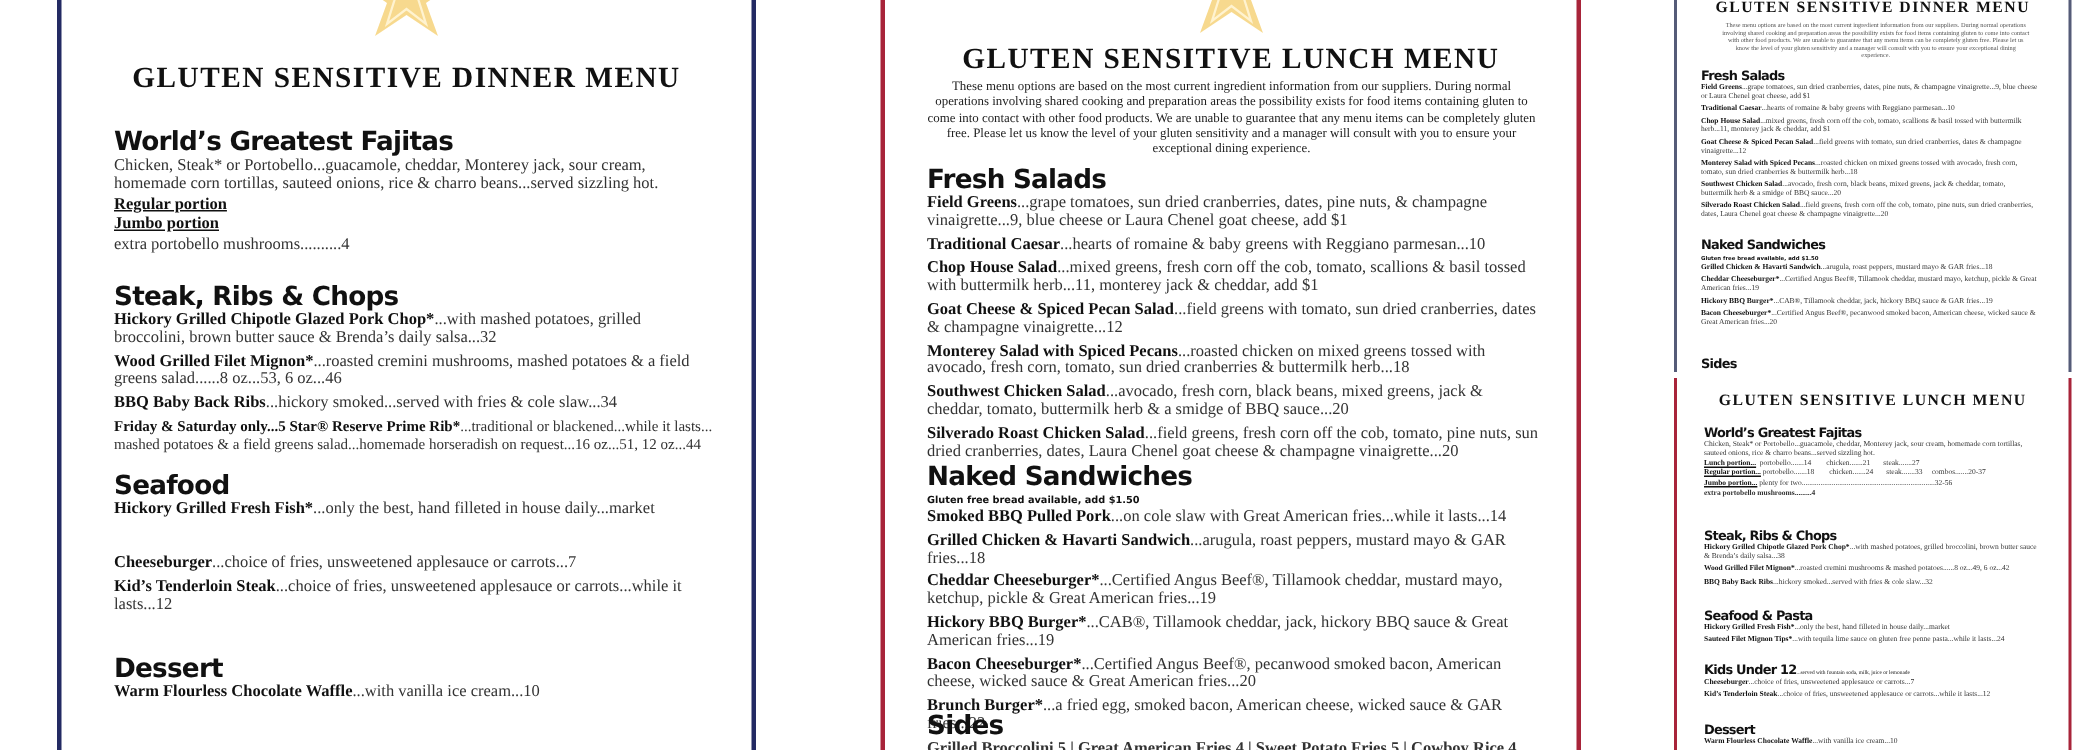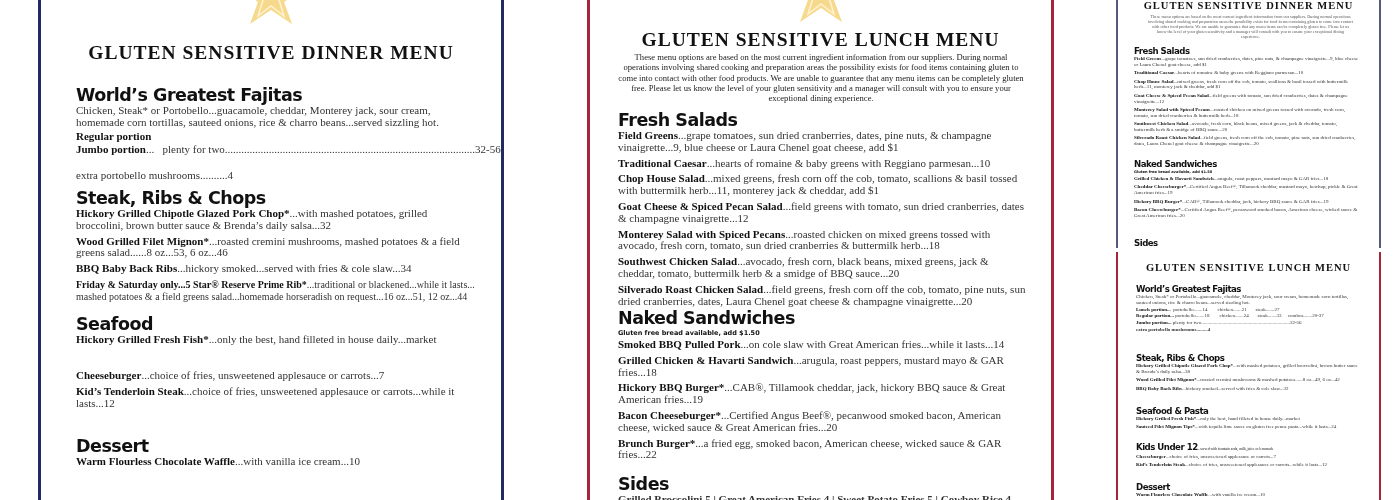--- a/index.html
+++ b/index.html
@@ -30,42 +30,41 @@
   .big .menu-title { font-size: 19.5px; }
 
   
   .small .sec-h { font-size: 8.6px; line-height: 10px; }
   .small .item { font-size: 5px; line-height: 5.8px; margin-bottom: 2.6px; }
   .small .menu-title { font-size: 10.5px; }
   .small .disclaimer { font-size: 4.2px; line-height: 5px; color: #555; }
   .small .note { font-size: 3.6px; }
 
   .portion-row { display: flex; white-space: nowrap; }
-  .portion-row .label { font-weight: bold; color: #111; }
+  .portion-row .label { font-weight: bold; color: #111; text-decoration: underline; }
   .extra { text-align: left; }
 </style>
 </head>
 <body>
 
 <div class="page page-left big">
   <svg class="star" style="top:-30px;" width="78" height="60" viewBox="0 0 78 60">
     <polygon points="39,0 47,22 72,22 52,36 60,58 39,44 18,58 26,36 6,22 31,22" fill="#f6d27a" opacity="0.85"></polygon>
     <polygon points="39,10 44,25 60,25 47,34 52,50 39,40 26,50 31,34 18,25 34,25" fill="none" stroke="#fff3d0" stroke-width="1.5"></polygon>
   </svg>
   <div class="menu-title" style="position:absolute; top:46px; left:0; width:100%;">GLUTEN SENSITIVE DINNER MENU</div>
 
   <div class="section" style="left:35px; top:89px; width:400px;">
     <div class="sec-h">World’s Greatest Fajitas</div>
     <div class="item" style="margin-bottom:2px;">Chicken, Steak* or Portobello...guacamole, cheddar, Monterey jack, sour cream, homemade corn tortillas, sauteed onions, rice &amp; charro beans...served sizzling hot.</div>
     <div class="item portion-row" style="margin-bottom:2px;">
       <span class="label">Regular portion</span>
     </div>
-    <div class="item portion-row" style="margin-bottom:14px;">
+    <div class="item portion-row" style="margin-bottom:2px;flex-direction:column;">
       <span class="label">Jumbo portion</span>
-      <span style="white-space:pre;">...   plenty for two...........................................................................................32-56</span>
     </div>
     <div class="item extra" style="padding-right:40px;">extra portobello mushrooms..........4</div>
   </div>
 
   <div class="section" style="left:35px; top:192px; width:400px;">
     <div class="sec-h">Steak, Ribs &amp; Chops</div>
     <div class="item"><b>Hickory Grilled Chipotle Glazed Pork Chop*</b><span>...with mashed potatoes, grilled broccolini, brown butter sauce &amp; Brenda’s daily salsa...32</span></div>
     <div class="item"><b>Wood Grilled Filet Mignon*</b><span>...roasted cremini mushrooms, mashed potatoes &amp; a field greens salad......8 oz...53,  6 oz...46</span></div>
     <div class="item"><b>BBQ Baby Back Ribs</b><span>...hickory smoked...served with fries &amp; cole slaw...34</span></div>
     <div class="item" style="font-size:10px;"><b>Friday &amp; Saturday only...5 Star® Reserve Prime Rib*</b><span>...traditional or blackened...while it lasts... mashed potatoes &amp; a field greens salad...homemade horseradish on request...16 oz...51, 12 oz...44</span></div>
@@ -104,20 +103,21 @@
     <div class="item"><b>Monterey Salad with Spiced Pecans</b><span>...roasted chicken on mixed greens tossed with avocado, fresh corn, tomato, sun dried cranberries &amp; buttermilk herb...18</span></div>
     <div class="item"><b>Southwest Chicken Salad</b><span>...avocado, fresh corn, black beans, mixed greens, jack &amp; cheddar, tomato, buttermilk herb &amp; a smidge of BBQ sauce...20</span></div>
     <div class="item"><b>Silverado Roast Chicken Salad</b><span>...field greens, fresh corn off the cob, tomato, pine nuts, sun dried cranberries, dates, Laura Chenel goat cheese &amp; champagne vinaigrette...20</span></div>
   </div>
 
   <div class="section" style="left:28px; top:312px; width:410px;">
     <div class="sec-h">Naked Sandwiches</div>
     <div class="note">Gluten free bread available, add $1.50</div>
     <div class="item"><b>Smoked BBQ Pulled Pork</b><span>...on cole slaw with Great American fries...while it lasts...14</span></div>
     <div class="item"><b>Grilled Chicken &amp; Havarti Sandwich</b><span>...arugula, roast peppers, mustard mayo &amp; GAR fries...18</span></div>
+    <div class="item"><b>Cheddar Cheeseburger*</b><span>...Certified Angus Beef®, Tillamook cheddar, mustard mayo, ketchup, pickle &amp; Great American fries...19</span></div>
     <div class="item"><b>Hickory BBQ Burger*</b><span>...CAB®, Tillamook cheddar, jack, hickory BBQ sauce &amp; Great American fries...19</span></div>
     <div class="item"><b>Bacon Cheeseburger*</b><span>...Certified Angus Beef®, pecanwood smoked bacon, American cheese, wicked sauce &amp; Great American fries...20</span></div>
     <div class="item"><b>Brunch Burger*</b><span>...a fried egg, smoked bacon, American cheese, wicked sauce &amp; GAR fries...22</span></div>
   </div>
 
   <div class="section" style="left:28px; top:478px; width:410px;">
     <div class="sec-h">Sides</div>
     <div class="item" style="font-weight:bold; white-space:nowrap;">Grilled Broccolini 5  |  Great American Fries 4  |  Sweet Potato Fries 5  |  Cowboy Rice 4</div>
   </div>
 </div>

